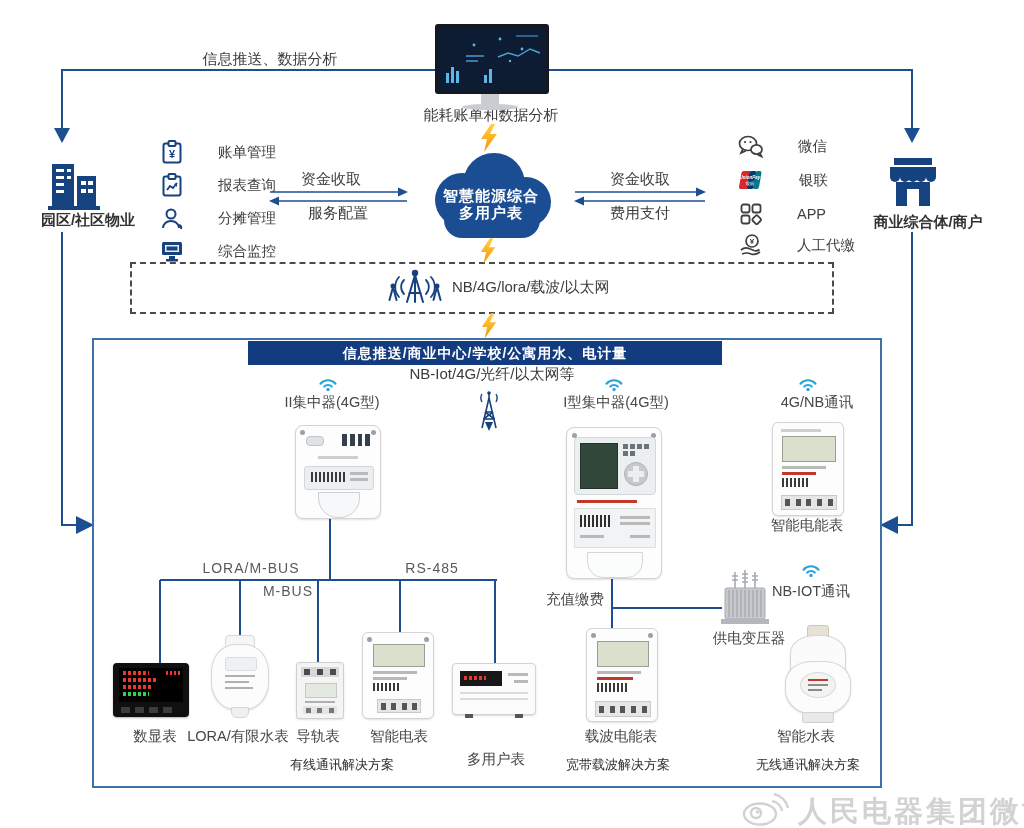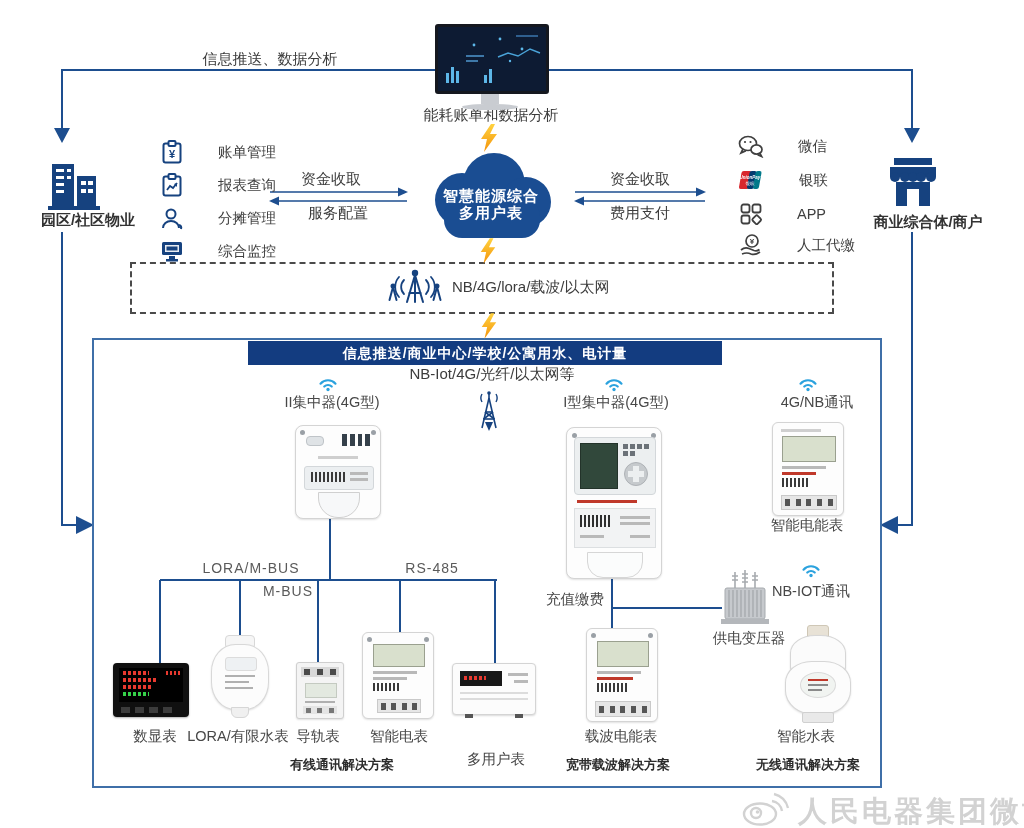--- a/index.html
+++ b/index.html
@@ -7,21 +7,21 @@
     position:relative;width:1024px;height:828px;background:#ffffff;
     font-family:"Liberation Sans","DejaVu Sans",sans-serif;color:#3f3f3f;overflow:hidden;
   }
   .abs{position:absolute;}
   svg{display:block;}
   
   .lbl{position:absolute;white-space:nowrap;color:#474747;font-size:14.5px;transform:translateX(-50%);}
   .lbl-left{position:absolute;white-space:nowrap;color:#474747;font-size:14.5px;}
   .flow-lbl{font-size:15px;color:#3c3c3c;}
   .bus-lbl{font-size:14px;color:#5a5a5a;letter-spacing:1px;}
-  .sol-lbl{font-size:13px;font-weight:bold;color:#2c2c2c;}
+  .sol-lbl{font-size:13px;font-weight:normal;color:#2c2c2c;}
   .entity-lbl{font-size:15px;color:#333;font-weight:bold;}
   
   .dashed-box{position:absolute;left:130px;top:262px;width:700px;height:48px;border:2px dashed #4a4a4a;background:transparent;}
   .big-box{position:absolute;left:92px;top:338px;width:786px;height:446px;border:2px solid #3f6fa8;background:transparent;}
   .header-bar{position:absolute;left:248px;top:341px;width:474px;height:24px;background:#133c80;color:#fff;
     font-size:14px;font-weight:bold;text-align:center;line-height:24px;letter-spacing:1px;}
   
   .menu-row{position:absolute;display:flex;align-items:center;gap:10px;}
   .menu-row .txt{font-size:14.5px;color:#3f3f3f;white-space:nowrap;margin-left:24px;}
   

